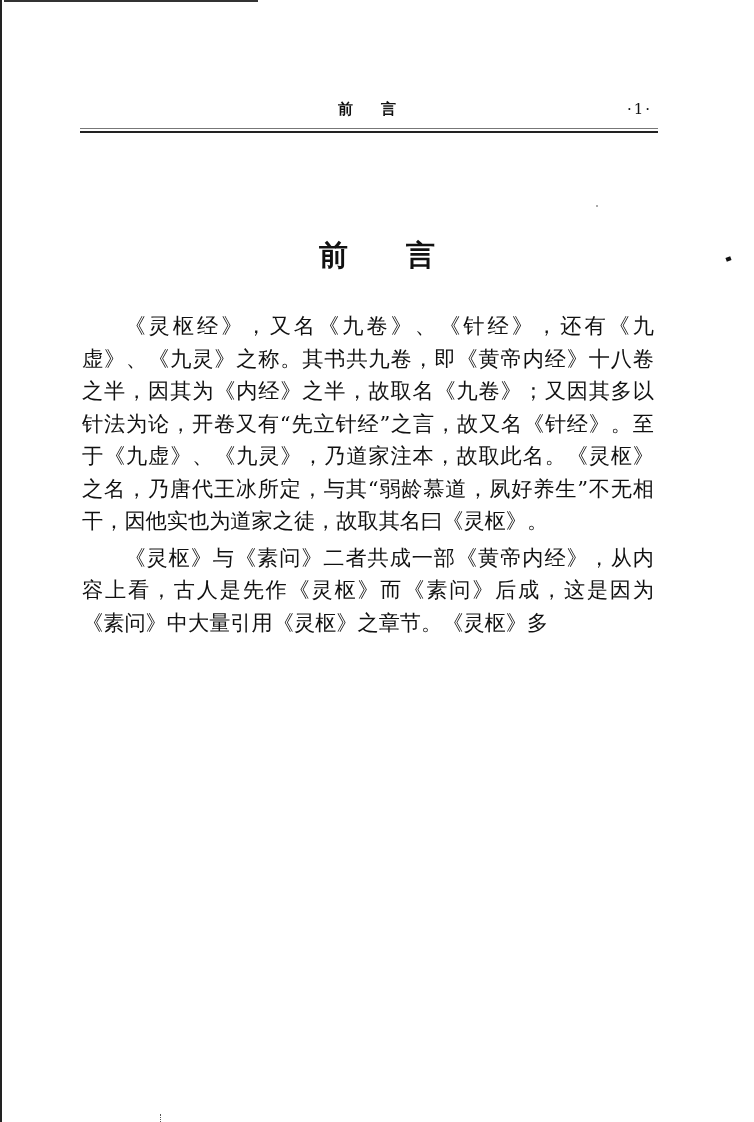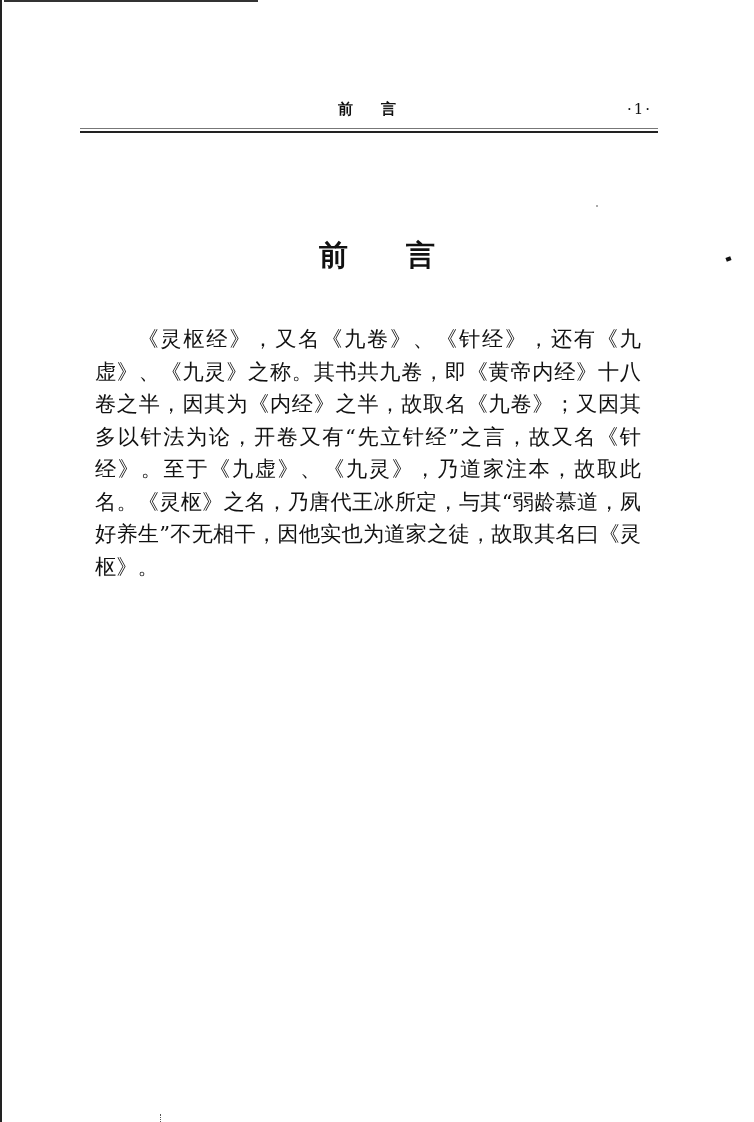--- a/index.html
+++ b/index.html
@@ -8,21 +8,21 @@
   .top-scrap { position: absolute; left: 4px; top: 0; width: 254px; height: 2px; background: #333; }
   .running-head { position: absolute; left: 80px; top: 100px; width: 578px; height: 24px; }
   .rh-title { position: absolute; left: 258px; top: 0; font-size: 15px; letter-spacing: 28px; font-weight: bold; }
   .rh-page { position: absolute; right: 6px; top: 0; font-size: 15px; letter-spacing: 2px; }
   .rule-thin { position: absolute; left: 80px; top: 128px; width: 578px; height: 1px; background: #777; }
   .rule-thick { position: absolute; left: 80px; top: 131px; width: 578px; height: 2px; background: #222; }
   .speck1 { position: absolute; left: 596px; top: 205px; width: 2px; height: 2px; background: #aaa; }
   .speck2 { position: absolute; left: 726px; top: 257px; width: 5px; height: 4px; background: #111; transform: rotate(-20deg); }
   .page-title { position: absolute; left: 0; width: 754px; top: 236px; text-align: center; font-family: "DejaVu Sans", "Liberation Sans", sans-serif; font-weight: bold; font-size: 29px; letter-spacing: 58px; text-indent: 58px; }
   .body-text { position: absolute; left: 78px; top: 306px; width: 580px; font-size: 21.2px; line-height: 32.5px; text-align: justify; }
-  .body-text p { margin: 17px; text-indent: 2em; }
+  .body-text p { margin: 4px; text-indent: 2em; }
   .bottom-mark { position: absolute; left: 160px; top: 1114px; width: 1px; height: 8px; border-left: 1px dotted #555; }
 </style>
 </head>
 <body>
 
 <div class="left-border"></div>
 <div class="top-scrap"></div>
 
 <div class="running-head">
   <span class="rh-title">前言</span>
@@ -31,15 +31,16 @@
 <div class="rule-thin"></div>
 <div class="rule-thick"></div>
 
 <div class="speck1"></div>
 <div class="speck2"></div>
 
 <h1 class="page-title" style="margin:0;">前言</h1>
 
 <div class="body-text">
   <p>《灵枢经》，又名《九卷》、《针经》，还有《九虚》、《九灵》之称。其书共九卷，即《黄帝内经》十八卷之半，因其为《内经》之半，故取名《九卷》；又因其多以针法为论，开卷又有“先立针经”之言，故又名《针经》。至于《九虚》、《九灵》，乃道家注本，故取此名。《灵枢》之名，乃唐代王冰所定，与其“弱龄慕道，夙好养生”不无相干，因他实也为道家之徒，故取其名曰《灵枢》。</p>
+  <p>《灵枢》与《素问》二者共成一部《黄帝内经》，从内容上看，古人是先作《灵枢》而《素问》后成，这是因为《素问》中大量引用《灵枢》之章节。《灵枢》多</p>
 </div>
 
 <div class="bottom-mark"></div>
 
 </body></html>

